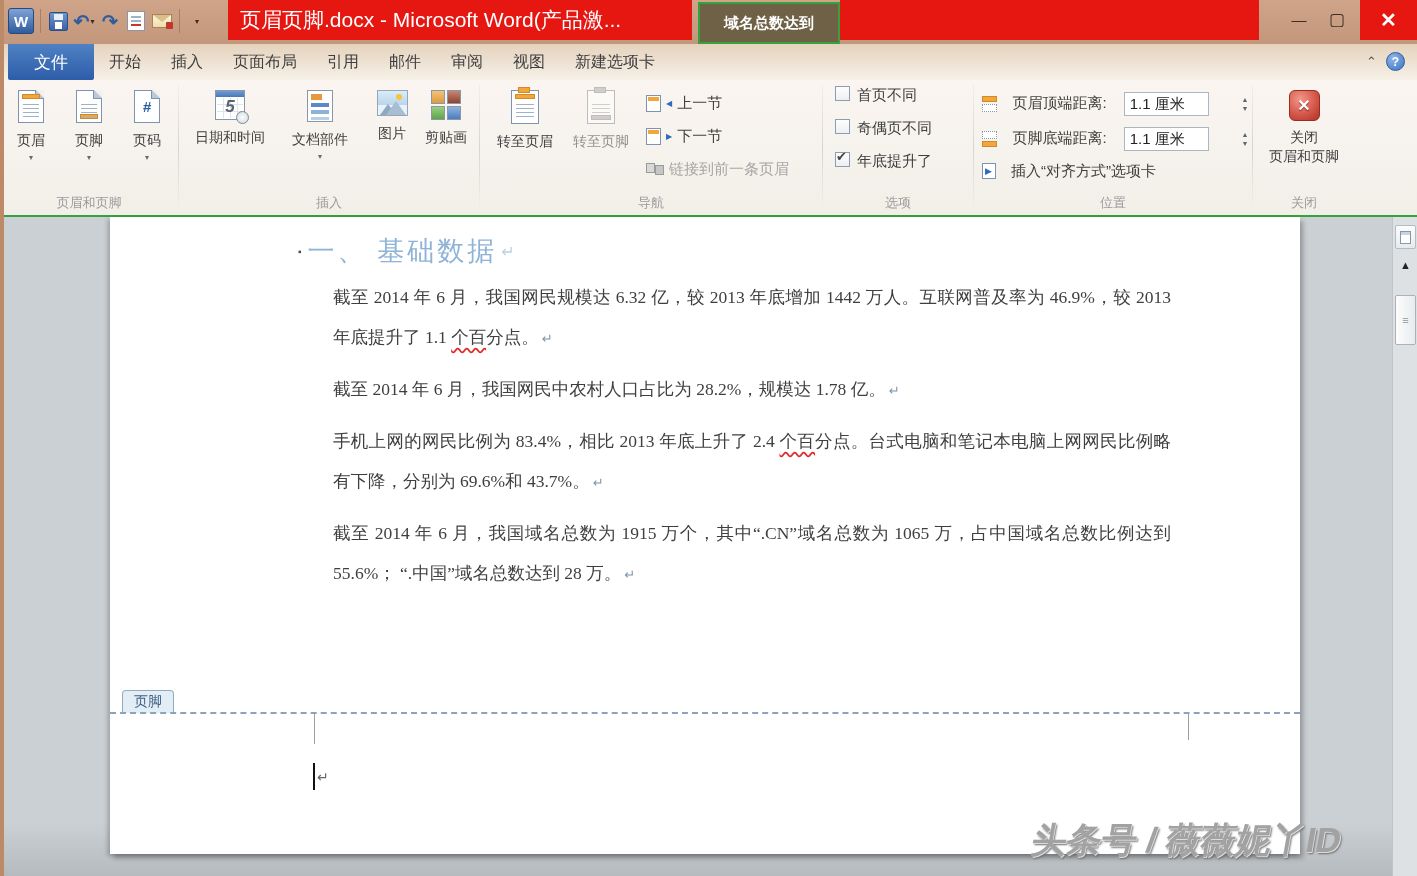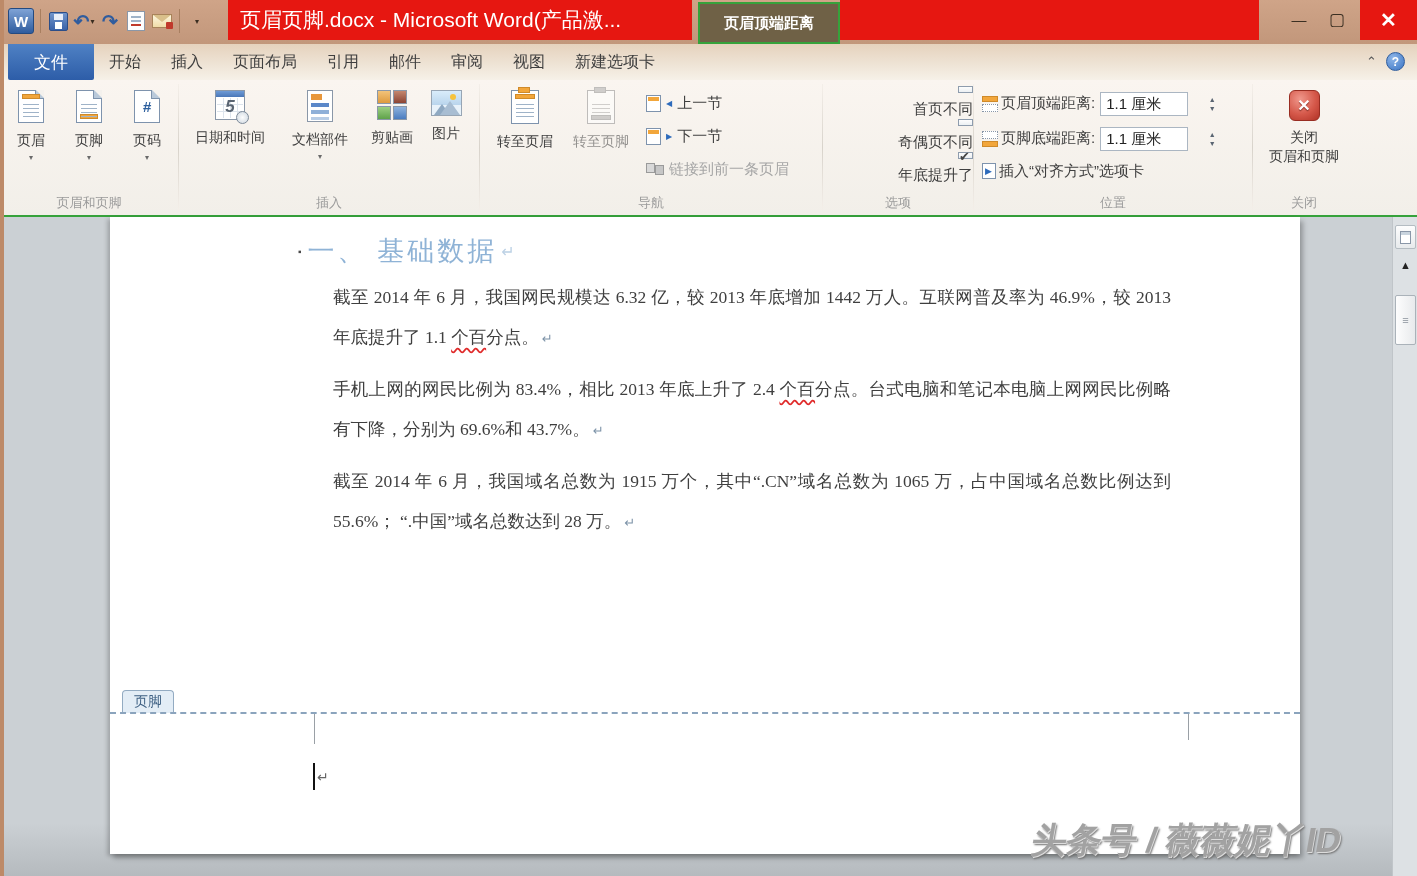--- a/index.html
+++ b/index.html
@@ -128,28 +128,28 @@
   .nav-row { display:flex; align-items:center; gap:5px; height:27px; font-size:15px; color:#3f3f3f; }
   .nav-row.disabled { color:#a6a6a6; }
   .secicon { width:15px; height:17px; background:#fff; border:1px solid #7e93ad; position:relative; }
   .secicon i { position:absolute; top:1px; left:1px; right:1px; height:4px; background:#f2a63b; display:block; }
   .secarrow { font-size:8px; color:#2d6bbc; }
   .linkicon { width:18px; height:13px; position:relative; }
   .linkicon i { position:absolute; display:block; width:9px; height:10px; border:1px solid #9a9a9a; background:#d8d8d8; }
   .linkicon .k1 { left:0; top:0; } .linkicon .k2 { right:0; top:2px; background:#c6c6c6; }
 
   
-  .opt-row { display:flex; align-items:flex-end; gap:7px; height:33px; padding-left:12px;flex-direction:column; }
+  .opt-row { display:flex; align-items:flex-start; gap:7px; height:33px; padding-left:12px; }
   .cb { width:15px; height:15px; border:1px solid #8e9cad; background:linear-gradient(#fdfdfd,#ecf0f3); position:relative; }
   .cbmark { display:none; position:absolute; top:-4px; left:0px; font-size:13px; color:#444; }
   .cb.on .cbmark { display:block; }
   .opt-label { font-size:15px; color:#3f3f3f; }
 
   
-  .pos-row { display:flex; align-items:center; gap:3px; height:35px; padding-left:8px; }
+  .pos-row { display:flex; align-items:center; gap:15px; height:35px; padding-left:8px; }
   .pos-label { font-size:15px; color:#3f3f3f; white-space:nowrap; }
   .pos-input { width:88px; height:24px; background:#fff; border:1px solid #abb6c2; font-size:15px; color:#222;
     line-height:22px; padding-left:5px; margin-left:2px; }
   .spin { display:flex; flex-direction:column; margin-left:14px; gap:2px; }
   .spin span { font-size:7px; color:#5a6572; line-height:7px; text-align:center; width:14px; }
   .hdicon, .fdicon { width:16px; height:16px; position:relative; }
   .hdicon i, .fdicon i { position:absolute; left:0; right:0; display:block; }
   .hdicon .ob { top:0; height:6px; background:#f2a63b; border:1px solid #cf8a2a; }
   .hdicon .db { bottom:0; height:8px; border:1px dotted #8a97a8; background:#fff; }
   .fdicon .ob { bottom:0; height:6px; background:#f2a63b; border:1px solid #cf8a2a; }
@@ -233,21 +233,21 @@
             <b></b>
           </span>
         </span>
       <span class="qat-sep"></span>
       <span class="qat-btn">
           <span class="tiny-caret">▾</span>
         </span>
     </div>
     <div class="title-red">页眉页脚.docx - Microsoft Word(产品激...</div>
     <div class="title-red2"></div>
-    <div class="ctx-box">页眉顶端距离</div>
+    <div class="ctx-box">域名总数达到</div>
     <div class="win-min">—</div>
     <div class="win-max">▢</div>
     <div class="win-close">✕</div>
   </div>
 
   <div class="tabrow">
     <div class="tab-file">文件</div>
     <div class="tab">开始</div>
     <div class="tab">插入</div>
     <div class="tab">页面布局</div>
@@ -306,35 +306,35 @@
         <span class="qpicon">
             <i class="q1"></i>
             <i class="q2"></i>
             <i class="q3"></i>
             <i class="q4"></i>
           </span>
         <span class="bb-label">文档部件</span>
         <span class="bb-caret">▾</span>
       </div>
       <div class="big-btn nar">
+        <span class="picicon">
+            <i class="m1"></i>
+            <i class="m2"></i>
+            <i class="sun"></i>
+          </span>
+        <span class="bb-label">图片</span>
+      </div>
+      <div class="big-btn nar">
         <span class="clipicon">
             <i class="c1"></i>
             <i class="c2"></i>
             <i class="c3"></i>
             <i class="c4"></i>
           </span>
         <span class="bb-label">剪贴画</span>
-      </div>
-      <div class="big-btn nar">
-        <span class="picicon">
-            <i class="m1"></i>
-            <i class="m2"></i>
-            <i class="sun"></i>
-          </span>
-        <span class="bb-label">图片</span>
       </div>
       <div class="grp-label">插入</div>
     </div>
     <div class="vsep"></div>
 
     <div class="grp g3">
       <div class="big-btn wide" style="width:74px">
         <span class="pgicon" style="width:28px;height:34px">
             <i class="tag"></i>
             <i class="bar top"></i>
@@ -442,20 +442,21 @@
 
   <div class="docarea">
     <div class="page">
       <div class="heading">
         <span class="h-bullet">▪</span>
         <span class="h-text">一、 基础数据</span>
         <span class="h-mark">↵</span>
       </div>
       <div class="paras">
         <div class="para"><span>截至 2014 年 6 月，我国网民规模达 6.32 亿，较 2013 年底增加 1442 万人。互联网普及率为 46.9%，较 2013 年底提升了 1.1 </span><span class="spell">个百</span><span>分点。</span><span class="pmark">↵</span></div>
+        <div class="para"><span>截至 2014 年 6 月，我国网民中农村人口占比为 28.2%，规模达 1.78 亿。</span><span class="pmark">↵</span></div>
         <div class="para"><span>手机上网的网民比例为 83.4%，相比 2013 年底上升了 2.4 </span><span class="spell">个百</span><span>分点。台式电脑和笔记本电脑上网网民比例略有下降，分别为 69.6%和 43.7%。</span><span class="pmark">↵</span></div>
         <div class="para"><span>截至 2014 年 6 月，我国域名总数为 1915 万个，其中“.CN”域名总数为 1065 万，占中国域名总数比例达到 55.6%； “.中国”域名总数达到 28 万。</span><span class="pmark">↵</span></div>
       </div>
       <div class="footer-tab">页脚</div>
       <div class="dash-line"></div>
       <div class="vline1"></div>
       <div class="vline2"></div>
       <div class="cursor"></div>
       <div class="cursor-mark">↵</div>
     </div>

